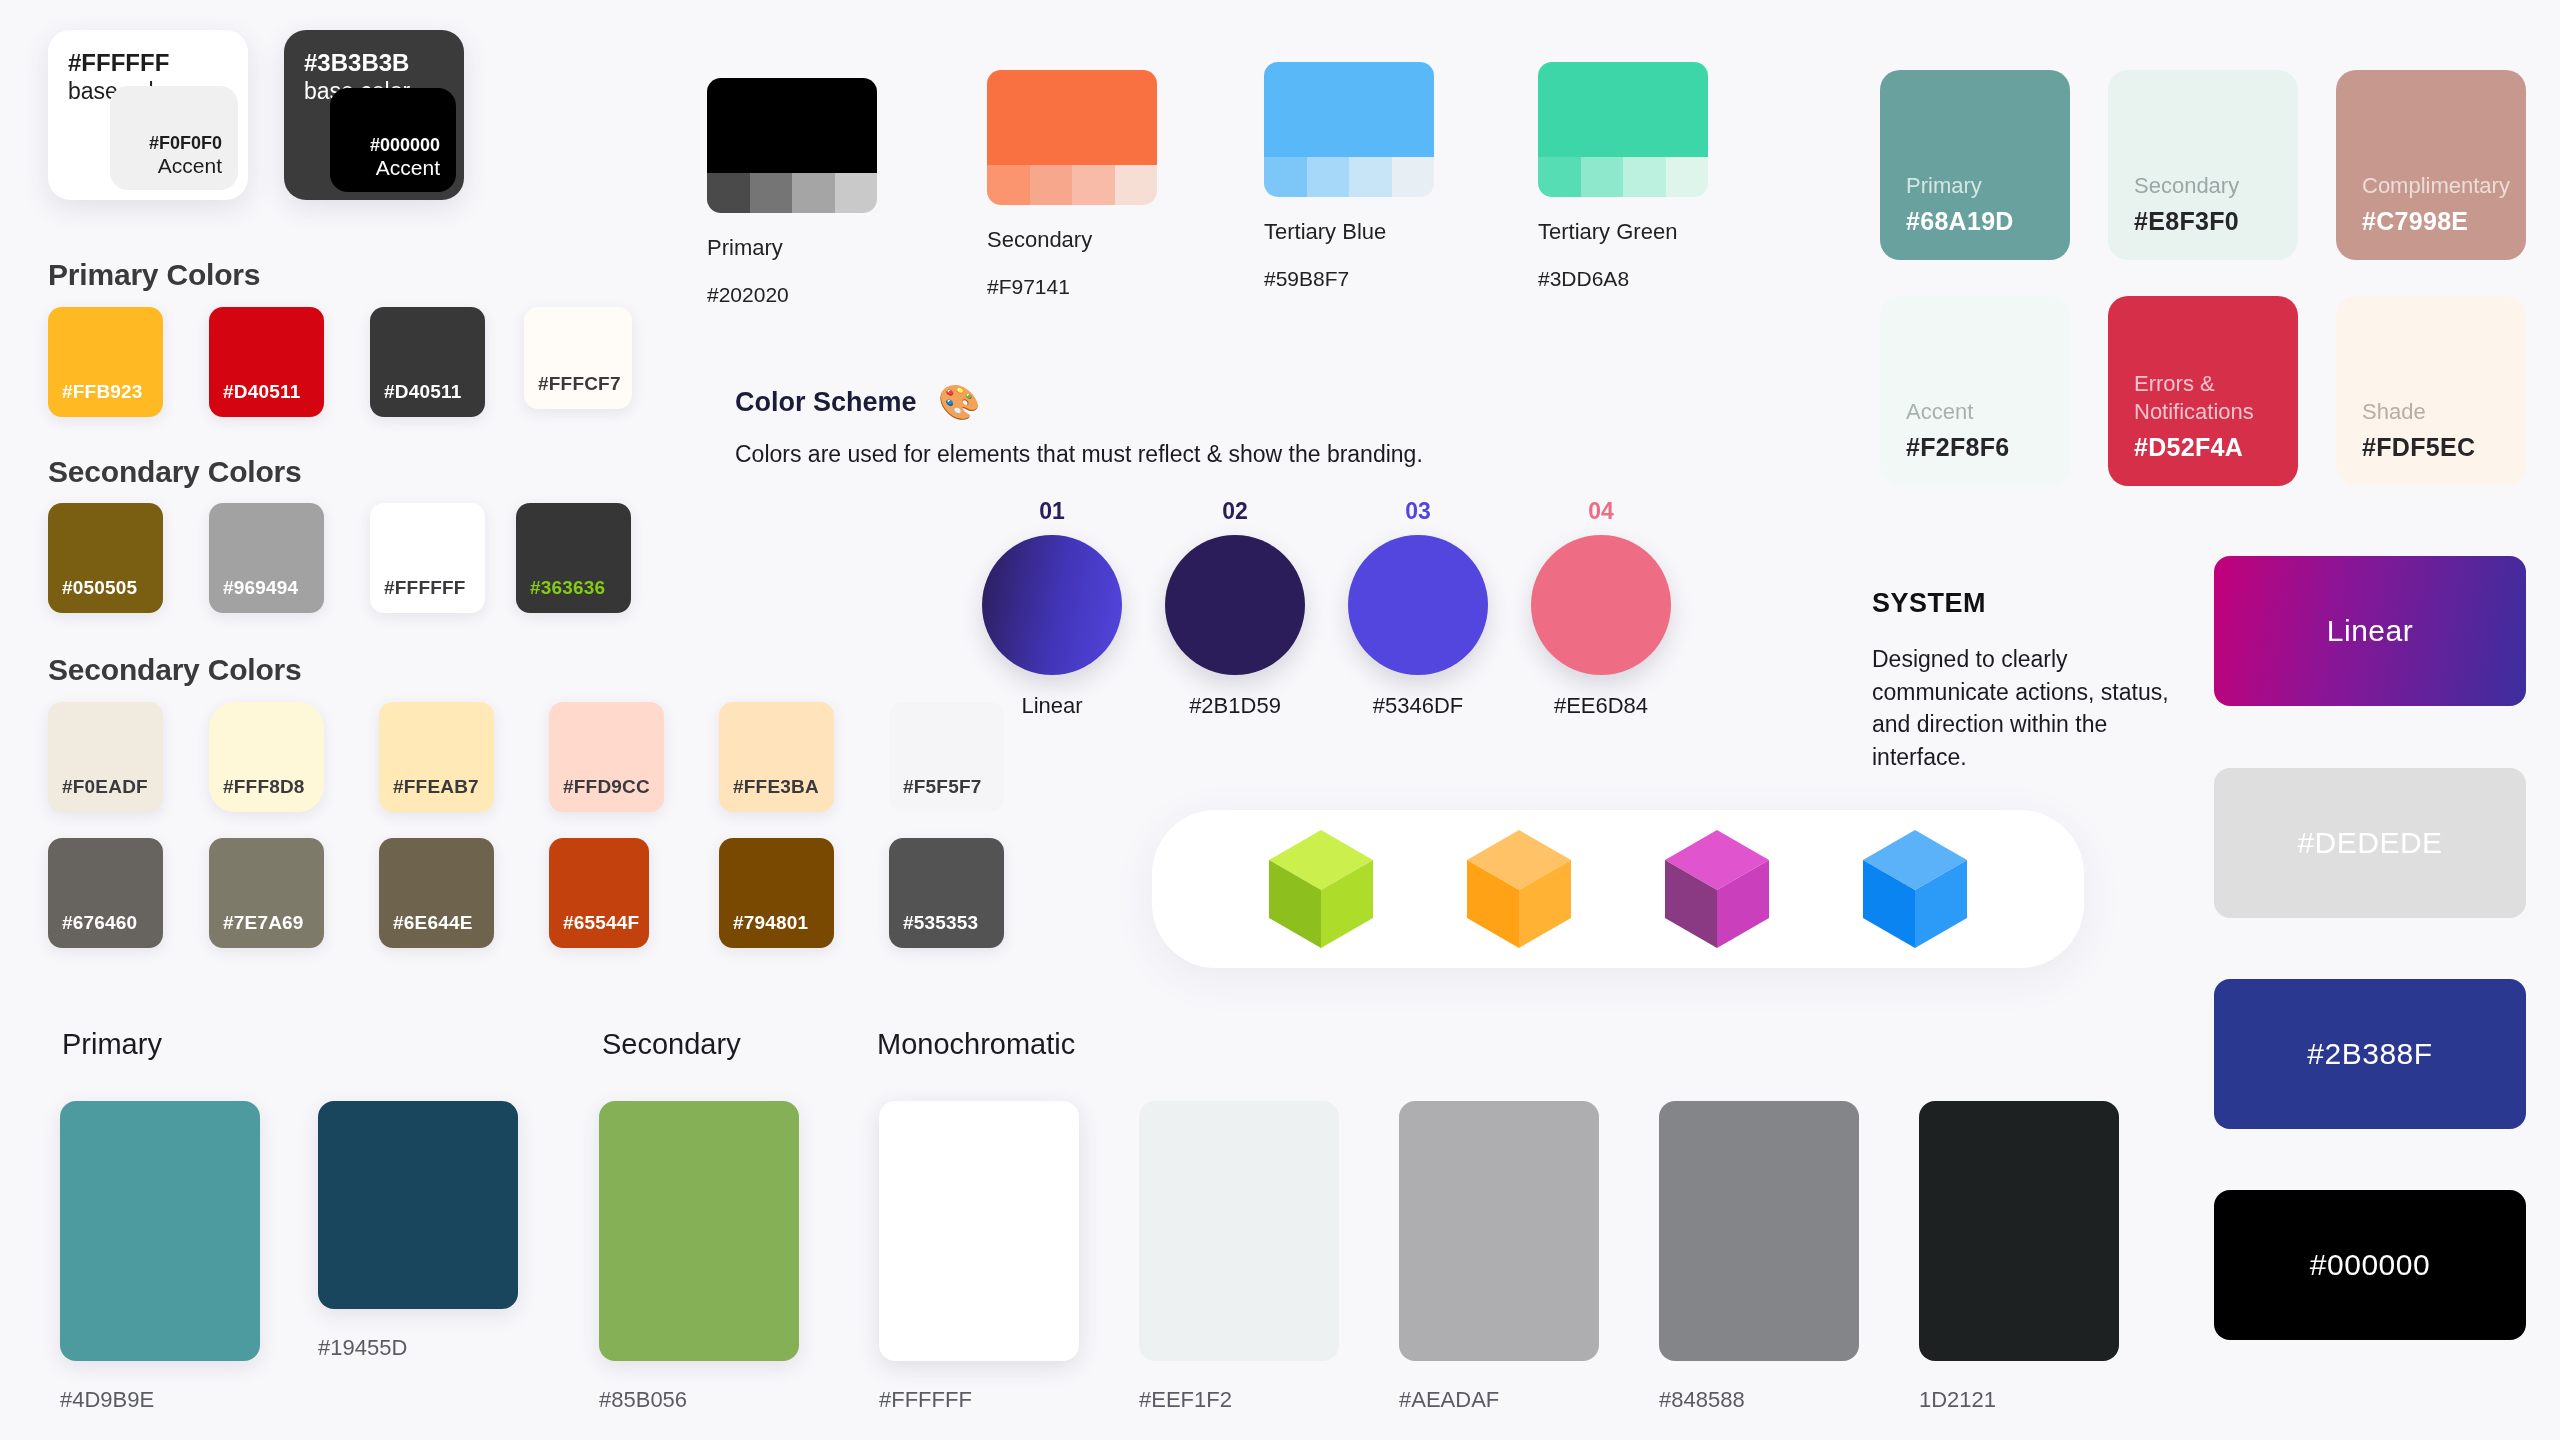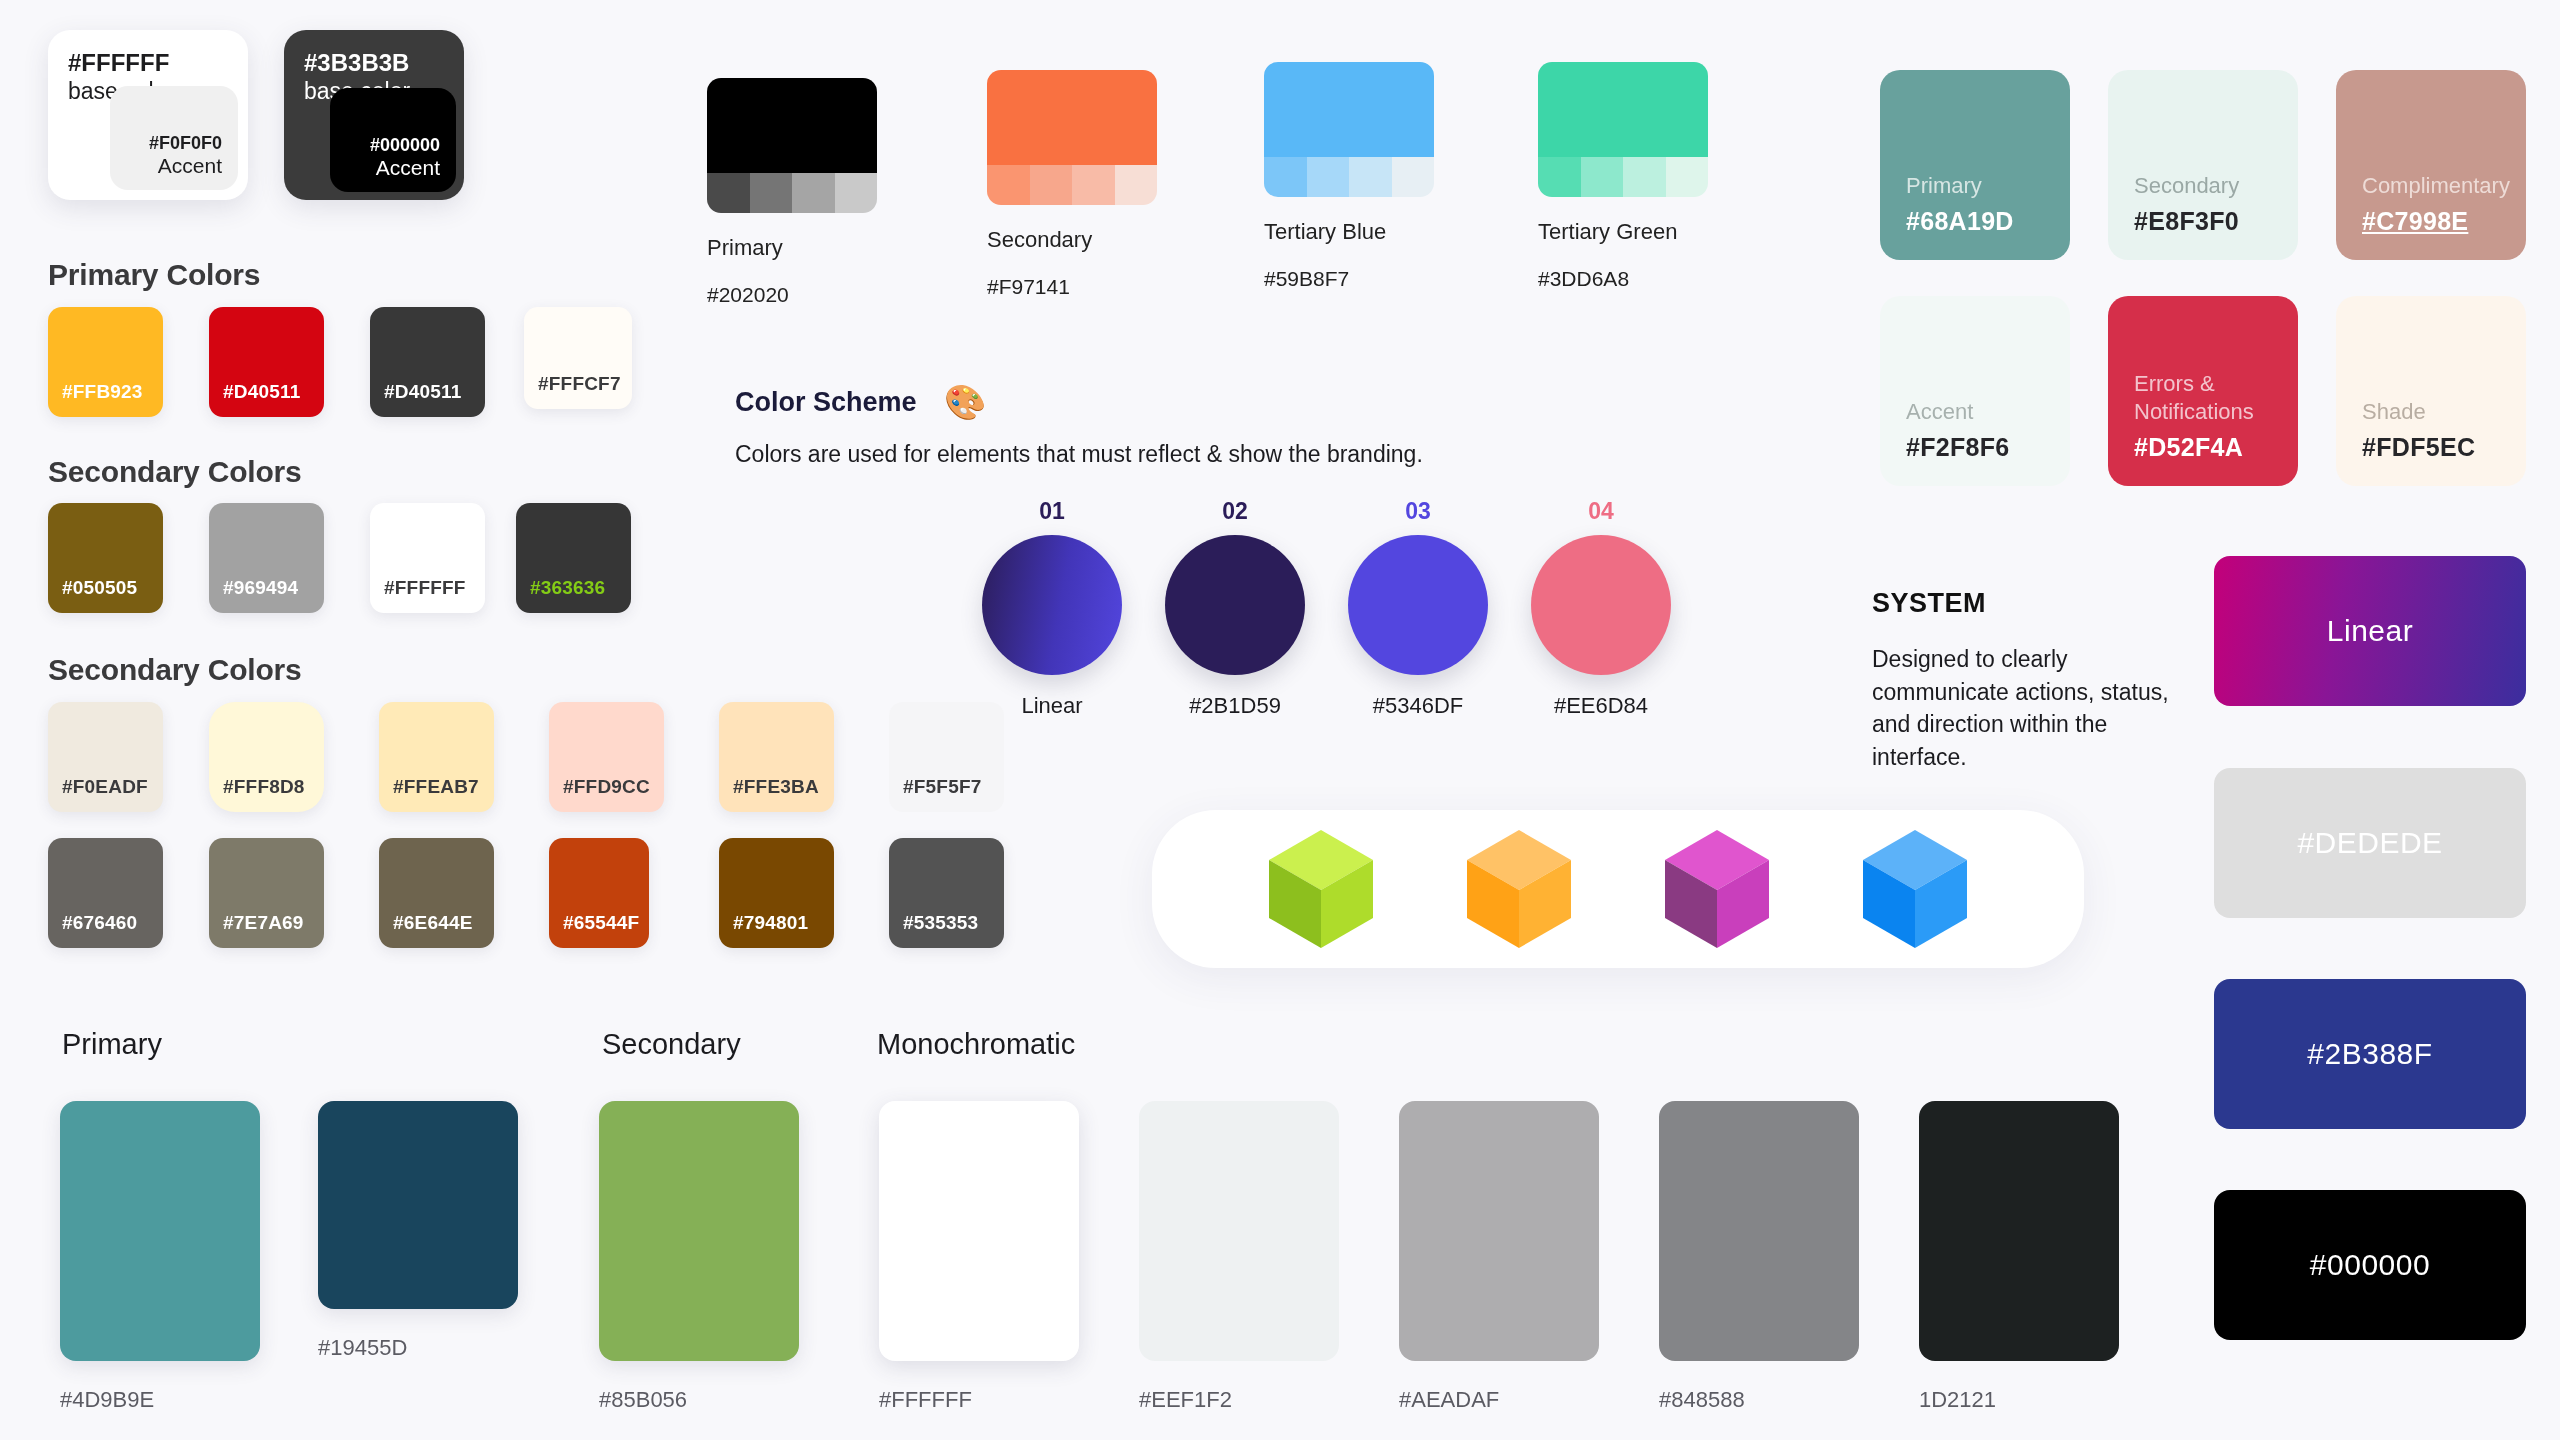--- a/index.html
+++ b/index.html
@@ -248,21 +248,21 @@
           <i style="background:#8DE8CC"></i>
           <i style="background:#BCF0DF"></i>
           <i style="background:#DEF5EB"></i>
       </div>
     </div>
     <div class="tname">Tertiary Green</div>
     <div class="thex">#3DD6A8</div>
   </div>
 
   <div class="abs" style="left:735px; top:385px;">
-    <div style="display:flex; align-items:center; gap:28px;">
+    <div style="display:flex; align-items:center; gap:22px;">
       <div style="font-size:27px; font-weight:700; color:#1B1B3A;">Color Scheme</div>
       <div class="palette-emoji">🎨</div>
     </div>
     <div style="font-size:23px; color:#1B1B1F; margin-top:22px;">Colors are used for elements that must reflect &amp; show the branding.</div>
   </div>
 
   <div class="circ" style="left:982px; top:498px; width:140px;">
     <div class="num" style="color:#2B1D59;">01</div>
     <div class="dot" style="background:linear-gradient(100deg, #2B1D59 0%, #4235B8 55%, #5346DF 100%);"></div>
     <div class="lab">Linear</div>
@@ -286,21 +286,21 @@
   <div class="rcard" style="left:1880px; top:70px; width:190px; height:190px; background:#68A19D;">
     <div class="rlab" style="color:#D7E6E4;">Primary</div>
     <div class="rhex" style="color:#FFFFFF;">#68A19D</div>
   </div>
   <div class="rcard" style="left:2108px; top:70px; width:190px; height:190px; background:#E8F3F0;">
     <div class="rlab" style="color:#9AA8A5;">Secondary</div>
     <div class="rhex" style="color:#26262A;">#E8F3F0</div>
   </div>
   <div class="rcard" style="left:2336px; top:70px; width:190px; height:190px; background:#C7998E;">
     <div class="rlab" style="color:#EEDCD7;">Complimentary</div>
-    <div class="rhex" style="color:#FFFFFF;text-decoration:underline;">#C7998E</div>
+    <div class="rhex" style="color:#FFFFFF;">#C7998E</div>
   </div>
 
   <div class="rcard" style="left:1880px; top:296px; width:190px; height:190px; background:#F2F8F6;">
     <div class="rlab" style="color:#A7B1AE;">Accent</div>
     <div class="rhex" style="color:#26262A;">#F2F8F6</div>
   </div>
   <div class="rcard" style="left:2108px; top:296px; width:190px; height:190px; background:#D52F4A;">
     <div class="rlab" style="color:#F3C3CC; white-space:pre-line;">Errors &amp;
 Notifications</div>
     <div class="rhex" style="color:#FFFFFF;">#D52F4A</div>

